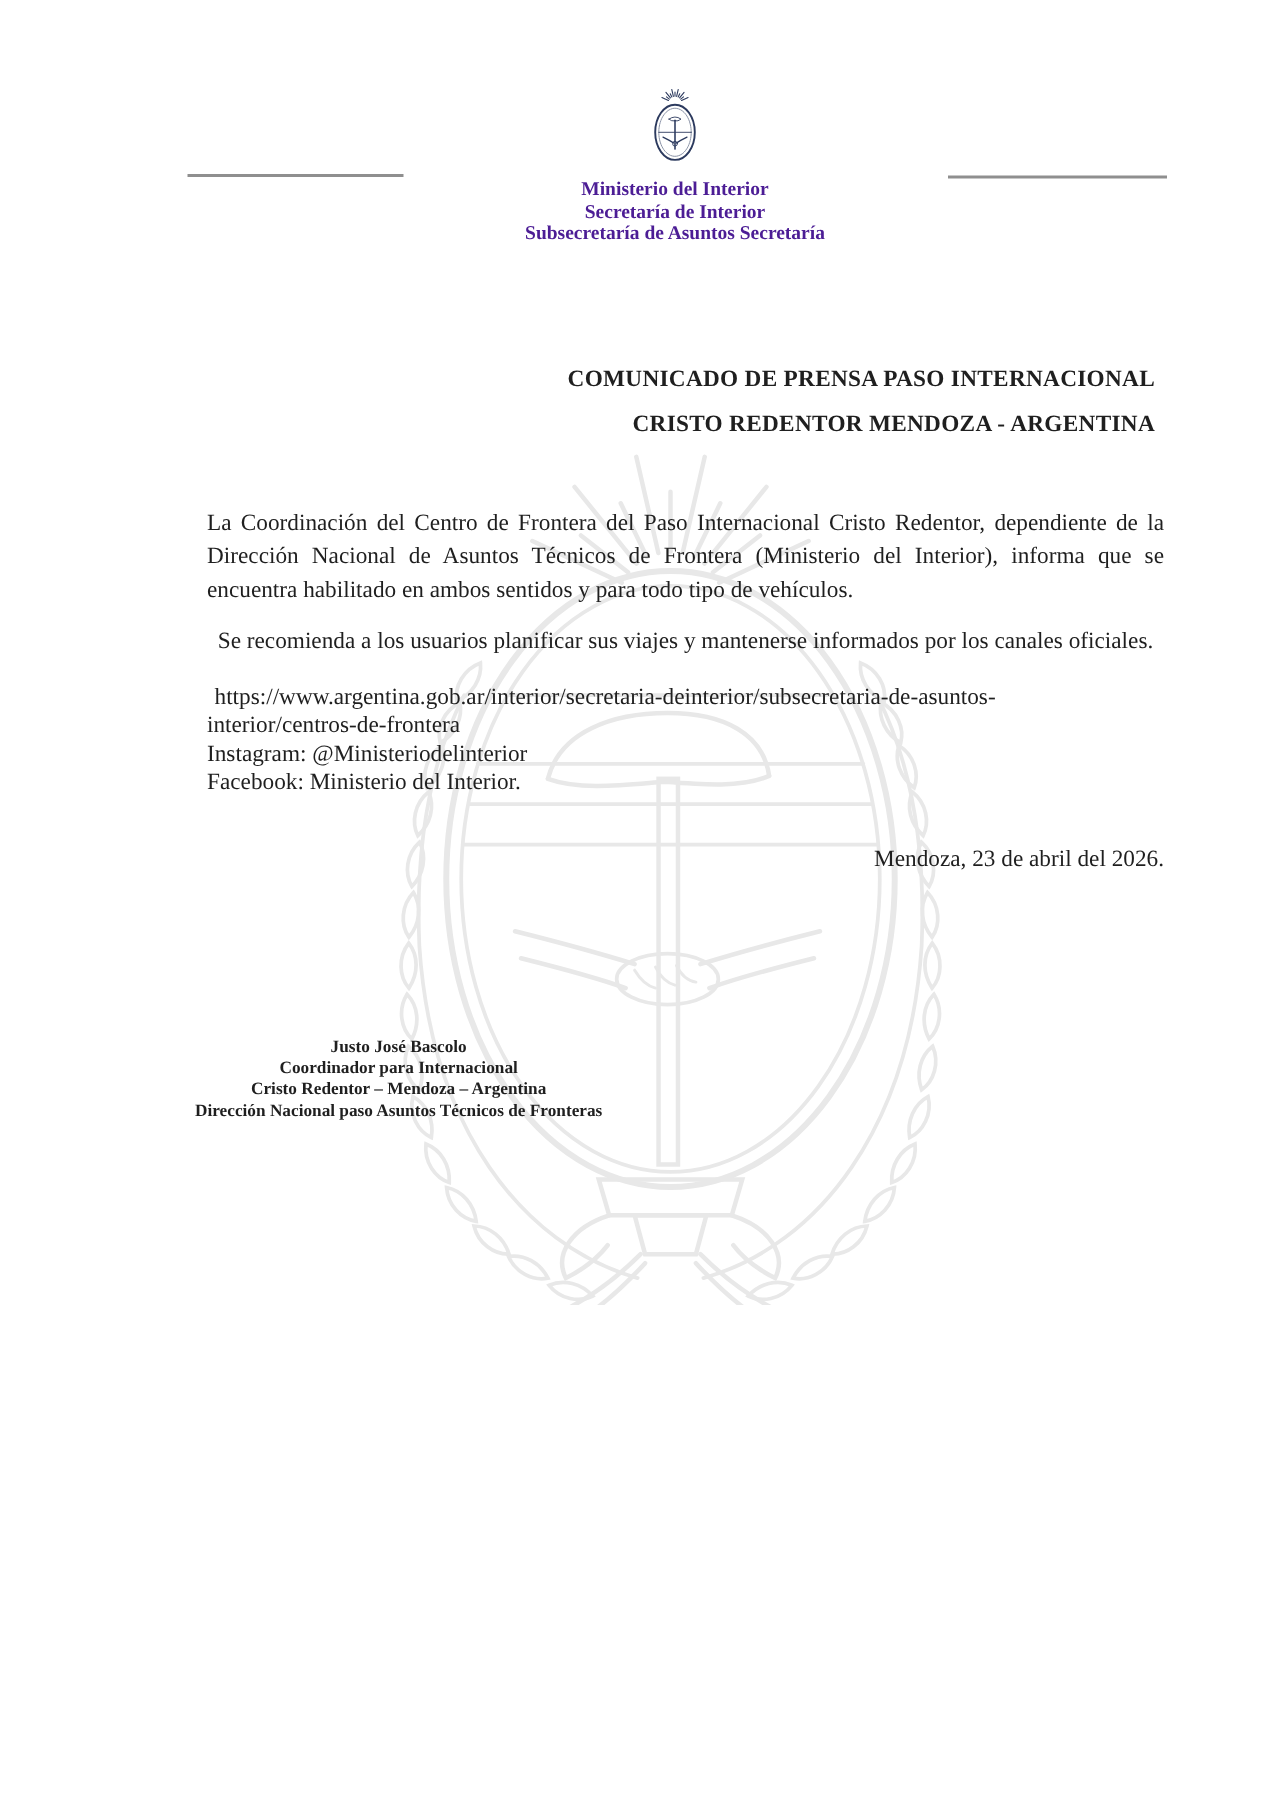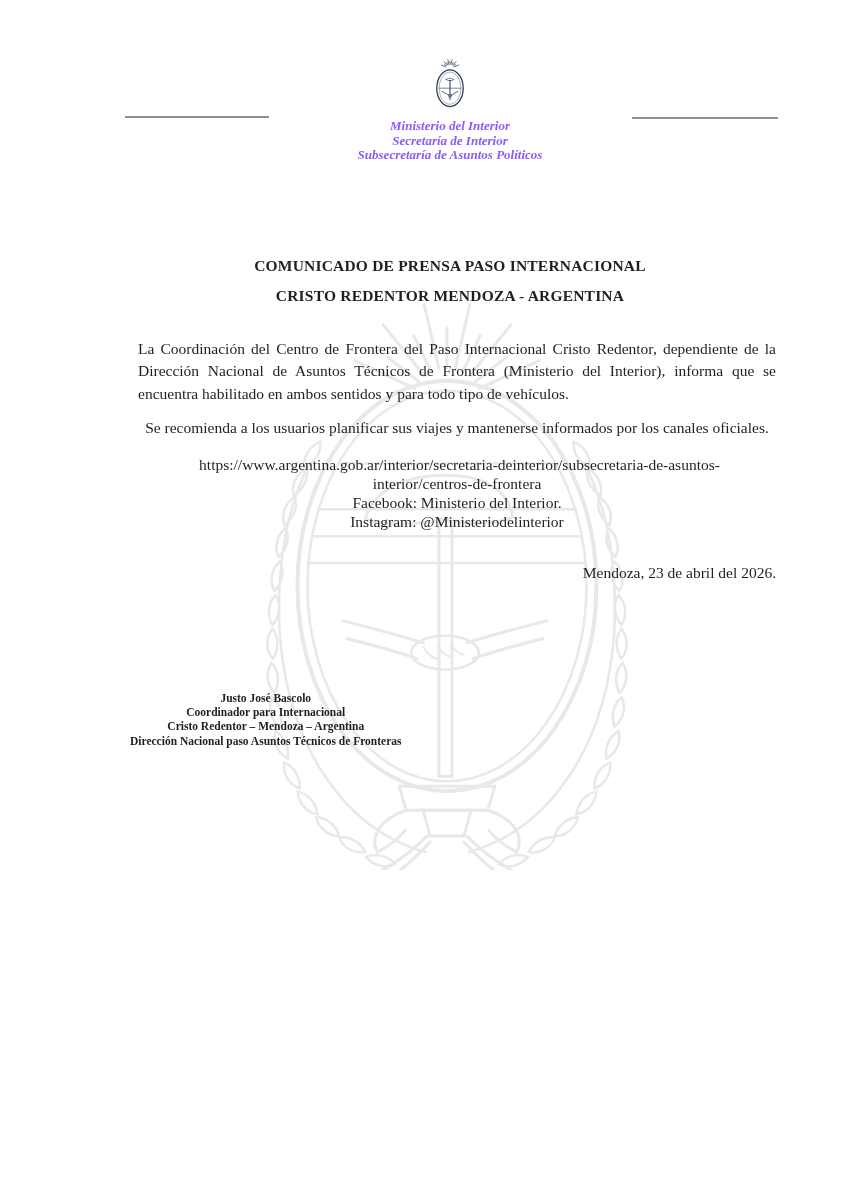--- a/index.html
+++ b/index.html
@@ -19,38 +19,38 @@
   }
   .content{position:relative;z-index:1;}
   
   .rule{position:absolute;height:2px;background:#8f8f8f;}
   .rule-left{left:125px;top:116px;width:144px;}
   .rule-right{left:632px;top:117px;width:146px;}
   
   .header{position:absolute;left:130px;top:57px;width:640px;text-align:center;}
   .logo{display:block;margin:0 auto;width:52px;height:56px;}
   .org1,.org2,.org3{
-    font-weight:bold;color:#8b5cf6;font-size:13px;line-height:14.5px;font-style:italic;
+    font-weight:bold;color:#4c1d95;font-size:13px;line-height:14.5px;
   }
   .org1{margin-top:6px;}
   .motto{
     margin-top:14px;
     font-family:"Liberation Sans", sans-serif;
     font-size:12px;letter-spacing:.3px;color:#909090;
   }
   
-  .title{position:absolute;left:130px;top:258px;width:640px;text-align:center;}
+  .title{position:absolute;left:130px;top:245px;width:640px;text-align:right;}
   .title div{font-weight:bold;font-size:15.5px;letter-spacing:.2px;line-height:15px;white-space:nowrap;}
   .title .t2{margin-top:15px;}
   
   .bodyblock{position:absolute;left:138px;top:338px;width:638px;font-size:15.5px;}
   .p1{text-align:justify;line-height:22.4px;margin:0;}
   .p2{margin:12px 0 0 0;line-height:22.4px;white-space:nowrap;text-align:center;}
   .contact{margin-top:15px;line-height:19px;}
-  .contact div{white-space:nowrap;text-align:center;}
+  .contact div{white-space:nowrap;}
   .url1{padding-left:5px;}
   .dateline{margin-top:33px;text-align:right;white-space:nowrap;}
   
   .signature{position:absolute;left:130px;top:691px;font-weight:bold;font-size:11.5px;line-height:14.2px;}
   .signature div{white-space:nowrap;text-align:center;}
 </style>
 </head>
 <body>
 
 <div class="page">
@@ -128,36 +128,36 @@
 
           <path d="M50 56 Q 60 49 70 56 Q 65 60 60 59 Q 54 60 50 56 Z" stroke-width="1.5"></path>
           <path d="M60 58 L60 106" stroke-width="2.6"></path>
 
           <path d="M40 86 Q 52 92 58 96 M80 86 Q 68 92 62 96" stroke-width="2"></path>
           <circle cx="60" cy="97" r="4" stroke-width="1.5"></circle>
         </g>
       </svg>
       <div class="org1">Ministerio del Interior</div>
       <div class="org2">Secretaría de Interior</div>
-      <div class="org3">Subsecretaría de Asuntos Políticos</div>
+      <div class="org3">Subsecretaría de Asuntos Secretaría</div>
     </div>
 
     <div class="title">
       <div class="t1">COMUNICADO DE PRENSA PASO INTERNACIONAL</div>
       <div class="t2">CRISTO REDENTOR MENDOZA - ARGENTINA</div>
     </div>
 
     <div class="bodyblock">
       <p class="p1">La Coordinación del Centro de Frontera del Paso Internacional Cristo Redentor, dependiente de la Dirección Nacional de Asuntos Técnicos de Frontera (Ministerio del Interior), informa que se encuentra habilitado en ambos sentidos y para todo tipo de vehículos.</p>
       <p class="p2">Se recomienda a los usuarios planificar sus viajes y mantenerse informados por los canales oficiales.</p>
       <div class="contact">
         <div class="url1">https://www.argentina.gob.ar/interior/secretaria-deinterior/subsecretaria-de-asuntos-</div>
         <div>interior/centros-de-frontera</div>
+        <div>Instagram: @Ministeriodelinterior</div>
         <div>Facebook: Ministerio del Interior.</div>
-        <div>Instagram: @Ministeriodelinterior</div>
       </div>
       <div class="dateline">Mendoza, 23 de abril del 2026.</div>
     </div>
 
     <div class="signature">
       <div>Justo José Bascolo</div>
       <div>Coordinador para Internacional</div>
       <div>Cristo Redentor – Mendoza – Argentina</div>
       <div>Dirección Nacional paso Asuntos Técnicos de Fronteras</div>
     </div>

